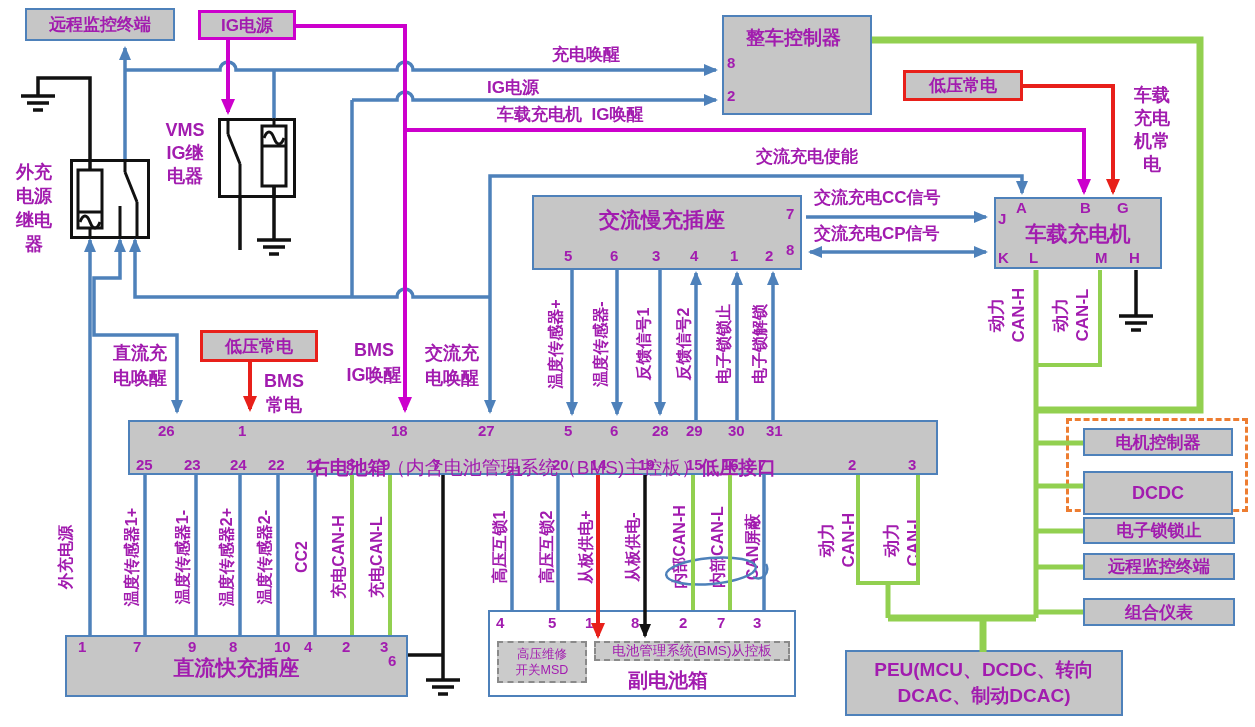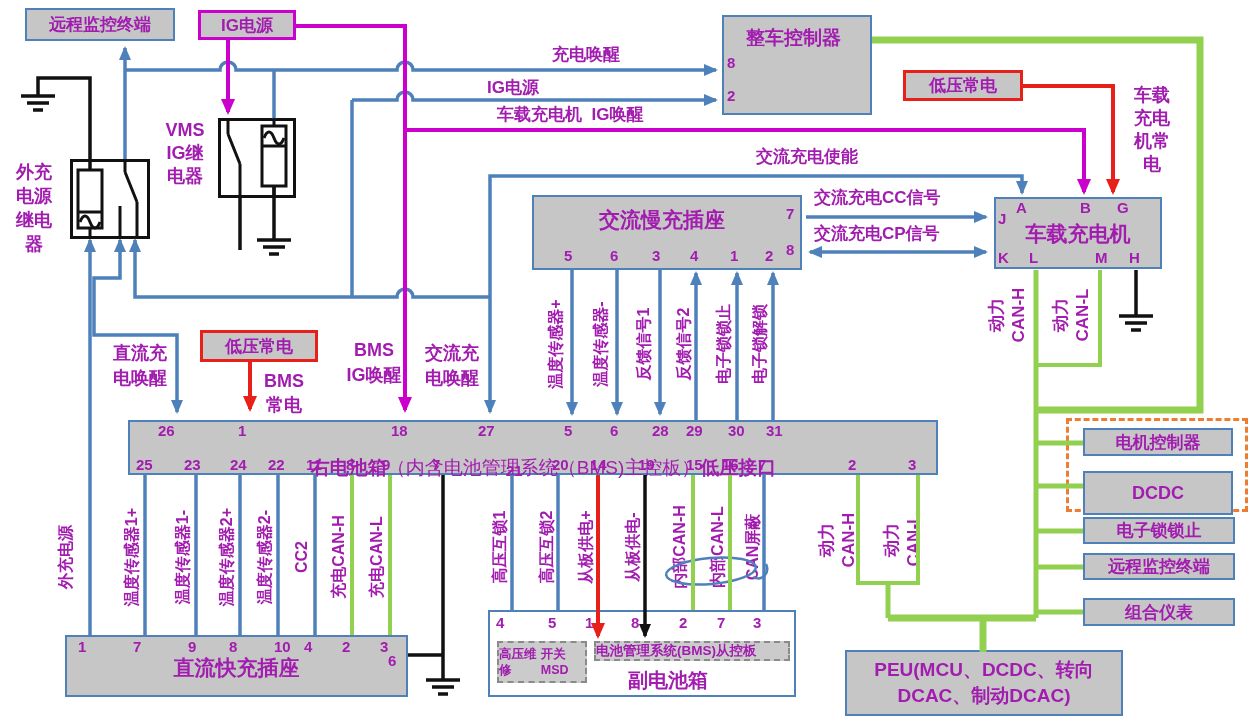--- a/index.html
+++ b/index.html
@@ -7,21 +7,21 @@
          font-family:"Liberation Sans","DejaVu Sans",sans-serif;color:#a21caf;}
   #wires{position:absolute;left:0;top:0;z-index:5;pointer-events:none;}
   .box{position:absolute;background:#c6c6c6;border:2.5px solid #4e81ba;box-sizing:border-box;
        display:flex;align-items:center;justify-content:center;font-weight:bold;z-index:2;}
   .box.mag{border:3px solid #cc00cc;}
   .box.red{border:3px solid #e8201a;}
   .box.whitebg{background:#fff;}
   .box.relay{background:#fff;border:3px solid #111;}
   .box.col{flex-direction:column;}
   .dashedbox{position:absolute;background:#cbcbcb;border:2px dashed #8a8a8a;box-sizing:border-box;
-       display:flex;flex-direction:row;align-items:center;justify-content:space-between;font-weight:bold;z-index:3;}
+       display:flex;flex-direction:column;align-items:center;justify-content:center;font-weight:normal;z-index:3;}
   .orange-rect{position:absolute;border:3px dashed #ed7d31;box-sizing:border-box;z-index:1;background:transparent;}
   .lbl{position:absolute;font-weight:bold;white-space:pre;z-index:2;line-height:1.25;}
   .ctr{text-align:center;}
   .pin{position:absolute;font-weight:bold;font-size:15px;z-index:4;white-space:nowrap;}
   .rl{position:absolute;width:170px;height:22px;line-height:22px;text-align:center;font-weight:bold;
       font-size:16px;transform:rotate(-90deg);white-space:nowrap;z-index:2;}
   .rl2{position:absolute;width:112px;height:44px;line-height:22px;text-align:center;font-weight:bold;
       font-size:17px;transform:rotate(-90deg);z-index:2;}
 </style>
 </head>

